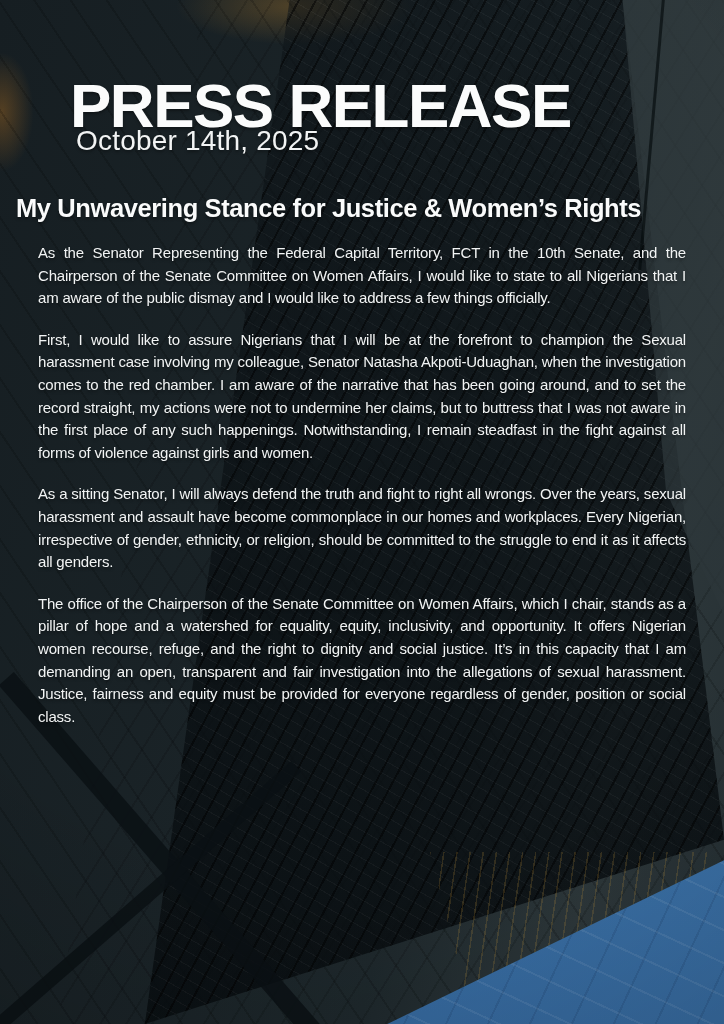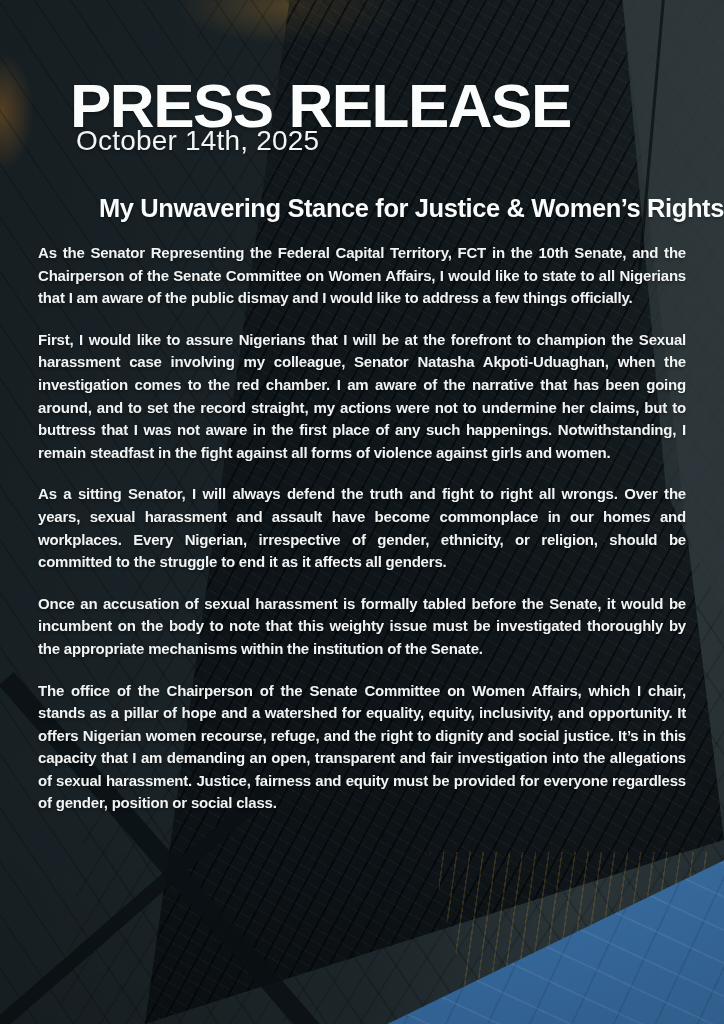--- a/index.html
+++ b/index.html
@@ -73,30 +73,30 @@
     font-size:62px;line-height:62px;font-weight:700;
     letter-spacing:-1.5px;color:#fbfcfc;
   }
   .date{
     left:76px;top:124px;
     font-size:28px;line-height:34px;font-weight:400;
     letter-spacing:.2px;color:#f2f4f4;
   }
   .headline{
     left:0;right:0;top:172px;
-    text-align:right;
+    text-align:left;
     font-size:25.5px;line-height:30px;font-weight:700;
     letter-spacing:-.4px;color:#fafbfb;padding-left:16px;
   }
   .body-text{
     left:38px;right:38px;top:242px;
   }
   .body-text p{
     margin:0 0 19px 0;
-    font-size:15px;line-height:22.6px;font-weight:700;
+    font-size:15px;line-height:22.6px;font-weight:400;
     letter-spacing:-.2px;
     text-align:justify;
     color:#f2f4f4;
   }
 </style>
 </head>
 <body>
 
 <div class="page">
 
@@ -113,17 +113,16 @@
   <div class="bg-layer vignette"></div>
 
   <h1 class="txt title">PRESS RELEASE</h1>
   <div class="txt date">October 14th, 2025</div>
   <h2 class="txt headline">My Unwavering Stance for Justice &amp; Women’s Rights</h2>
 
   <main class="txt body-text">
     <p>As the  Senator Representing the Federal Capital Territory, FCT in the 10th Senate, and the Chairperson of the Senate Committee on Women Affairs, I would like to state to all Nigerians that I am aware of the public dismay and I would like to address a few things officially.</p>
     <p>First, I would like to assure Nigerians that I will be at the forefront to champion the Sexual harassment case involving my colleague, Senator Natasha Akpoti-Uduaghan, when the investigation comes to the red chamber.  I am aware of the narrative that has been going around, and to set the record straight, my actions were not to undermine her claims, but to buttress that I was not aware in the first place of any such happenings. Notwithstanding, I remain steadfast in the fight against all forms of violence against girls and women.</p>
     <p>As a sitting Senator, I  will always defend the truth and fight to right all wrongs. Over the years, sexual harassment and assault have become commonplace in our homes and workplaces.  Every Nigerian, irrespective of gender, ethnicity, or religion, should be committed to the struggle to end it as it affects all genders.</p>
-    <p>Once an accusation of sexual harassment is formally tabled before the Senate, it would be incumbent on the body to note that this weighty issue must be investigated thoroughly by the appropriate mechanisms within the institution of the Senate.</p>
     <p>The office of the Chairperson of the Senate Committee on Women Affairs, which I chair, stands as a pillar of hope and a watershed for equality, equity, inclusivity, and opportunity. It offers Nigerian women recourse, refuge, and the right to dignity and social justice. It’s in this capacity that I am demanding an open, transparent and fair investigation into the allegations of sexual harassment. Justice, fairness and equity must be provided for everyone regardless of gender, position or social class.</p>
   </main>
 
 </div>
 
 </body></html>

